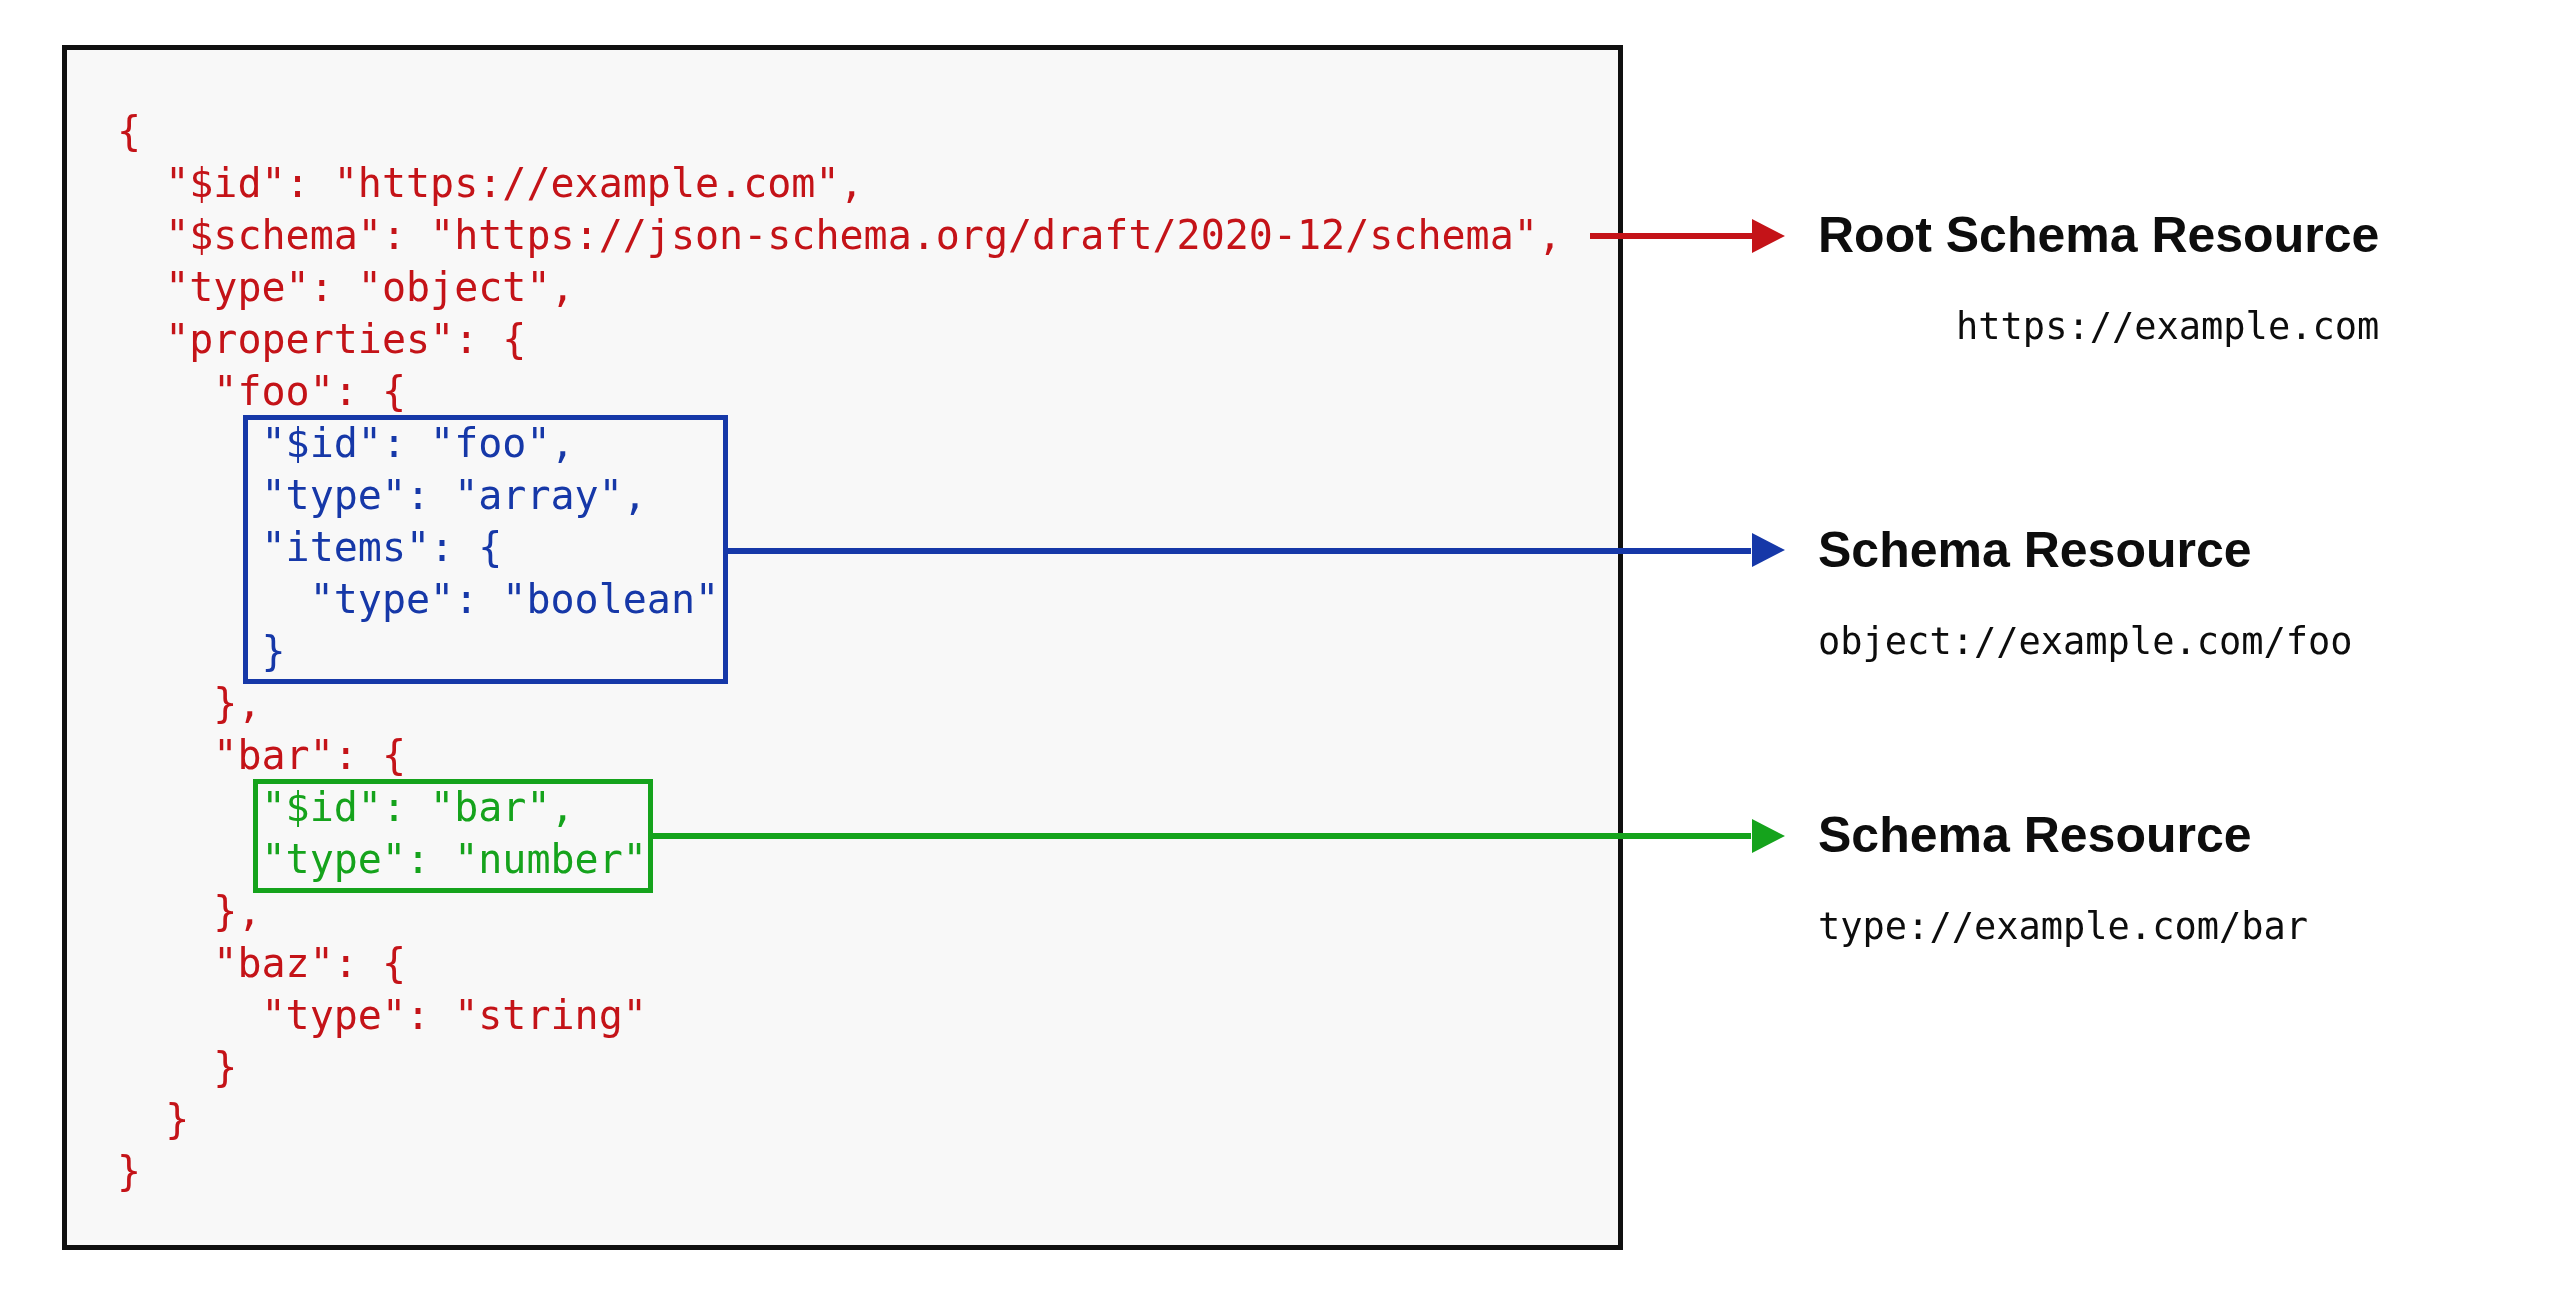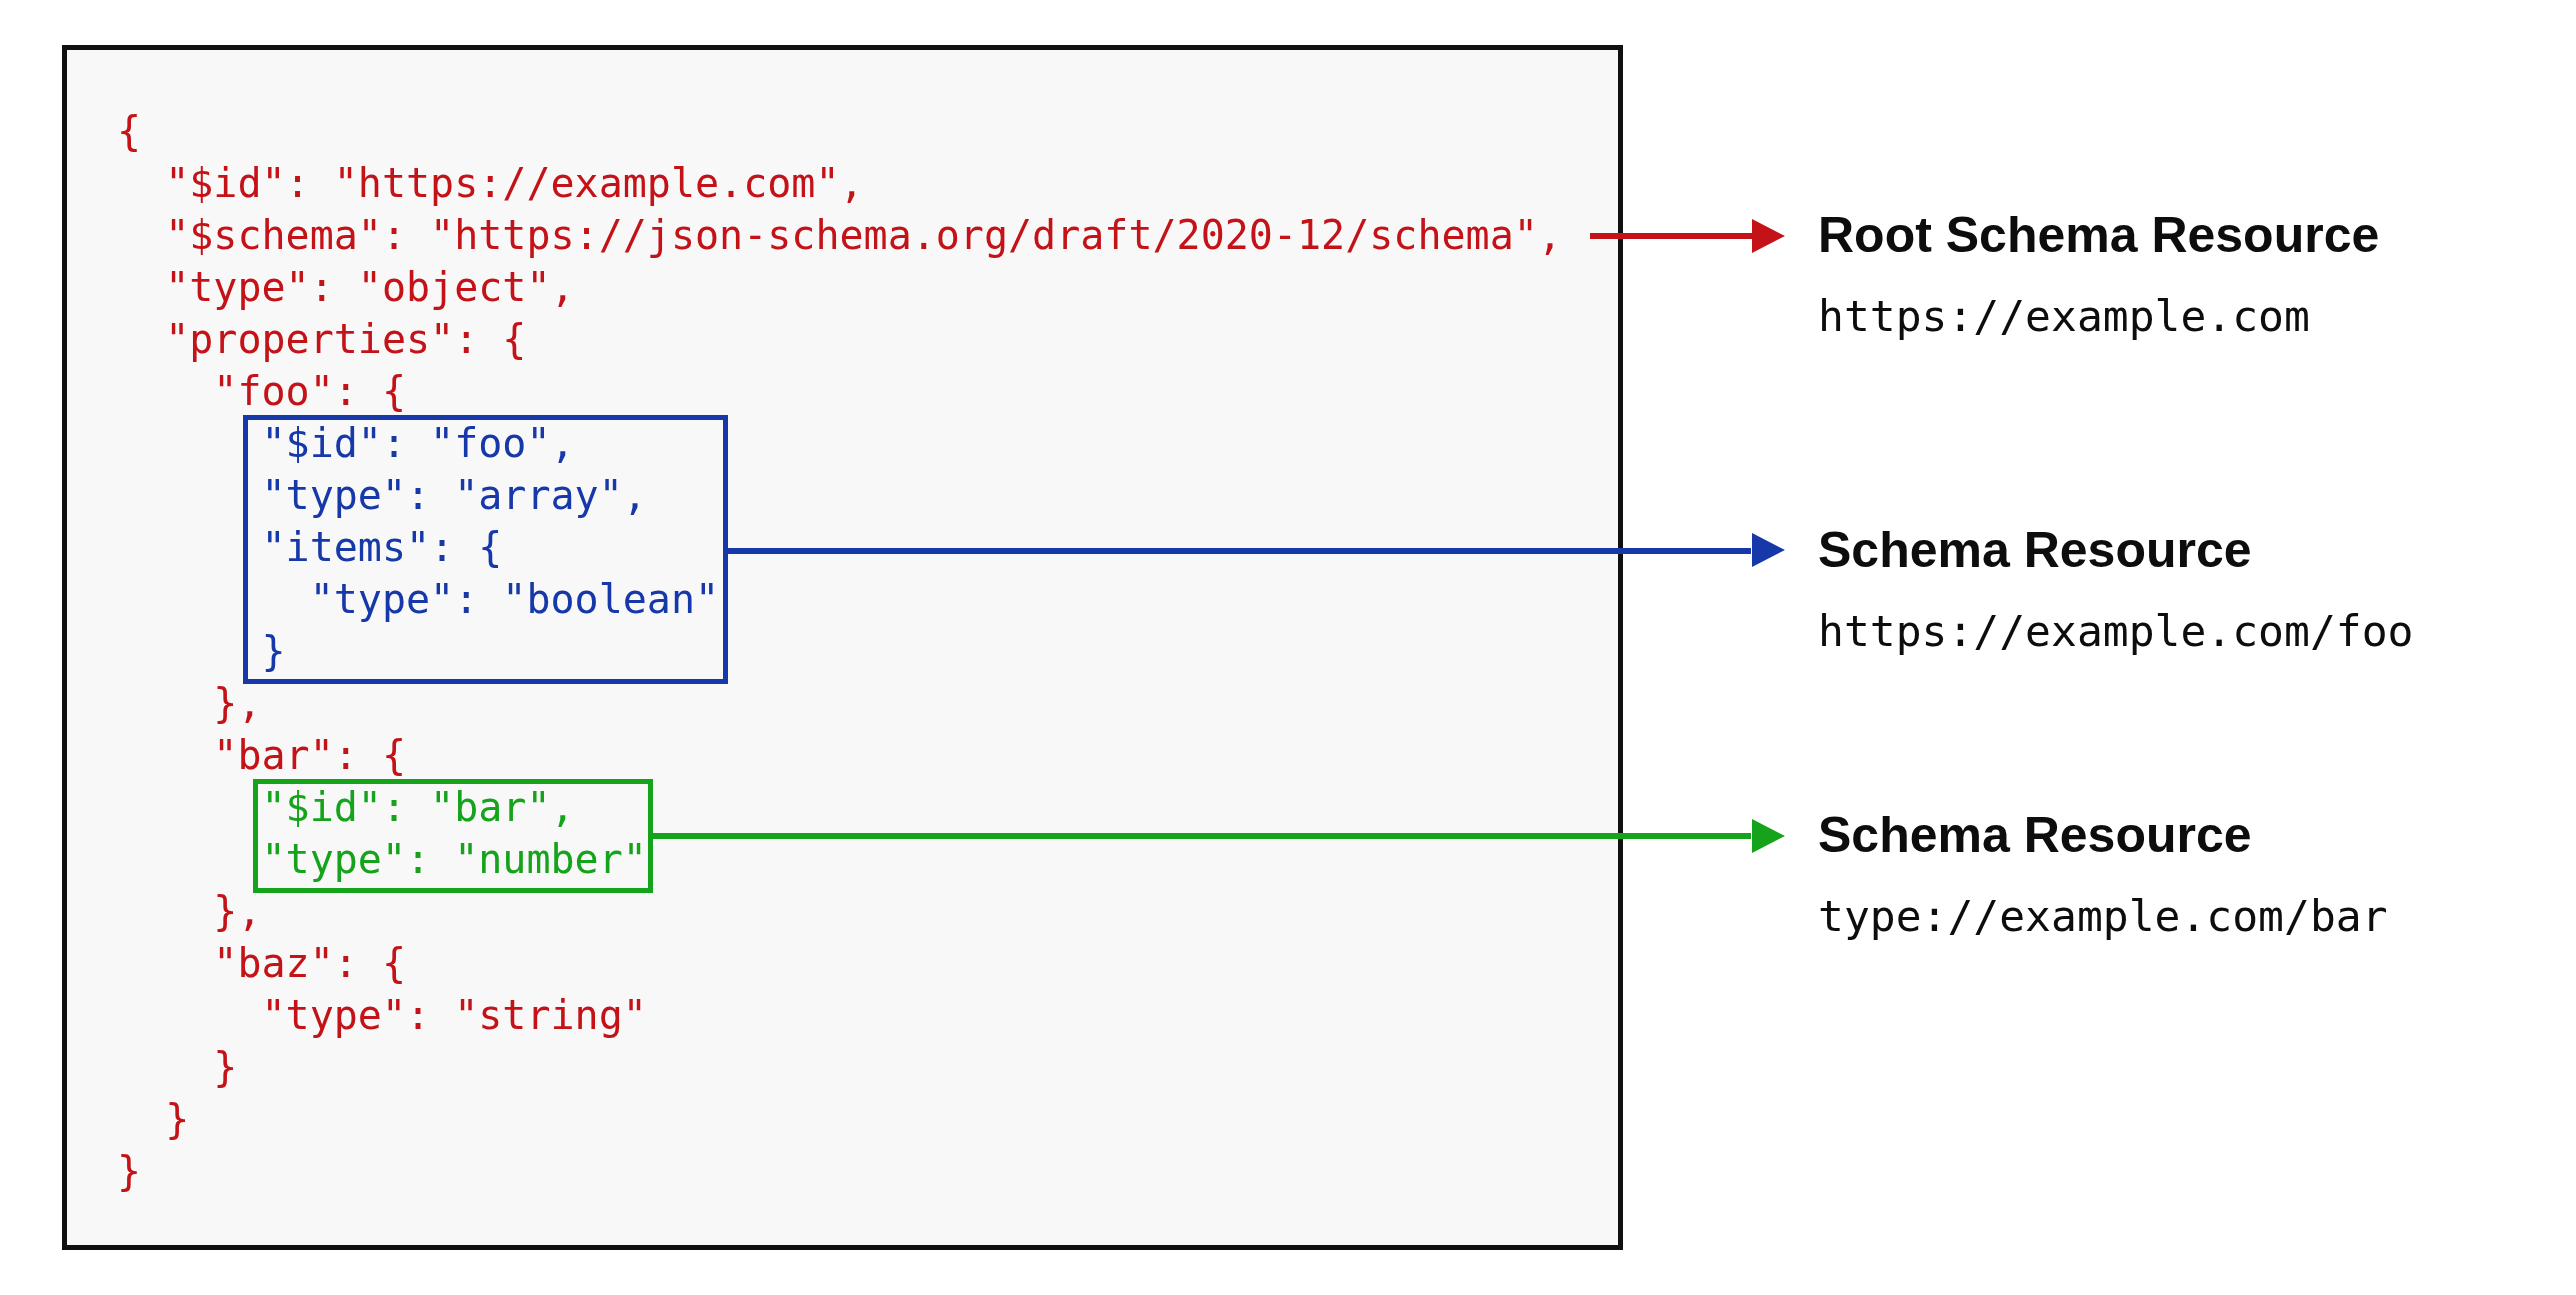--- a/index.html
+++ b/index.html
@@ -61,22 +61,22 @@
   #annot-root{top:204px;}
   #annot-foo{top:519px;}
   #annot-bar{top:804px;}
   .annot-title{
     font-family:"Liberation Sans",sans-serif;
     font-weight:bold;font-size:50px;line-height:63px;
     color:var(--ink);white-space:nowrap;
   }
   .annot-url{
     font-family:"DejaVu Sans Mono",monospace;
-    font-size:43px;line-height:52px;margin-top:23px;
-    color:var(--ink);white-space:nowrap;
+    font-size:37px;line-height:52px;margin-top:34px;
+    color:var(--ink);white-space:nowrap;text-align:right;
   }
 </style>
 </head>
 <body>
 
 <div id="page">
 
   <div class="panel"></div>
 
   <div class="schema-box c-blue" id="foo-box"></div>
@@ -96,21 +96,21 @@
     <div class="shaft"></div>
     <div class="head"></div>
   </div>
 
   <div class="annot" id="annot-root">
     <div class="annot-title">Root Schema Resource</div>
     <div class="annot-url">https://example.com</div>
   </div>
   <div class="annot" id="annot-foo">
     <div class="annot-title">Schema Resource</div>
-    <div class="annot-url">https://example.com/foo</div>
+    <div class="annot-url">object://example.com/foo</div>
   </div>
   <div class="annot" id="annot-bar">
     <div class="annot-title">Schema Resource</div>
     <div class="annot-url">type://example.com/bar</div>
   </div>
 
 </div>
 
 
 </body></html>

